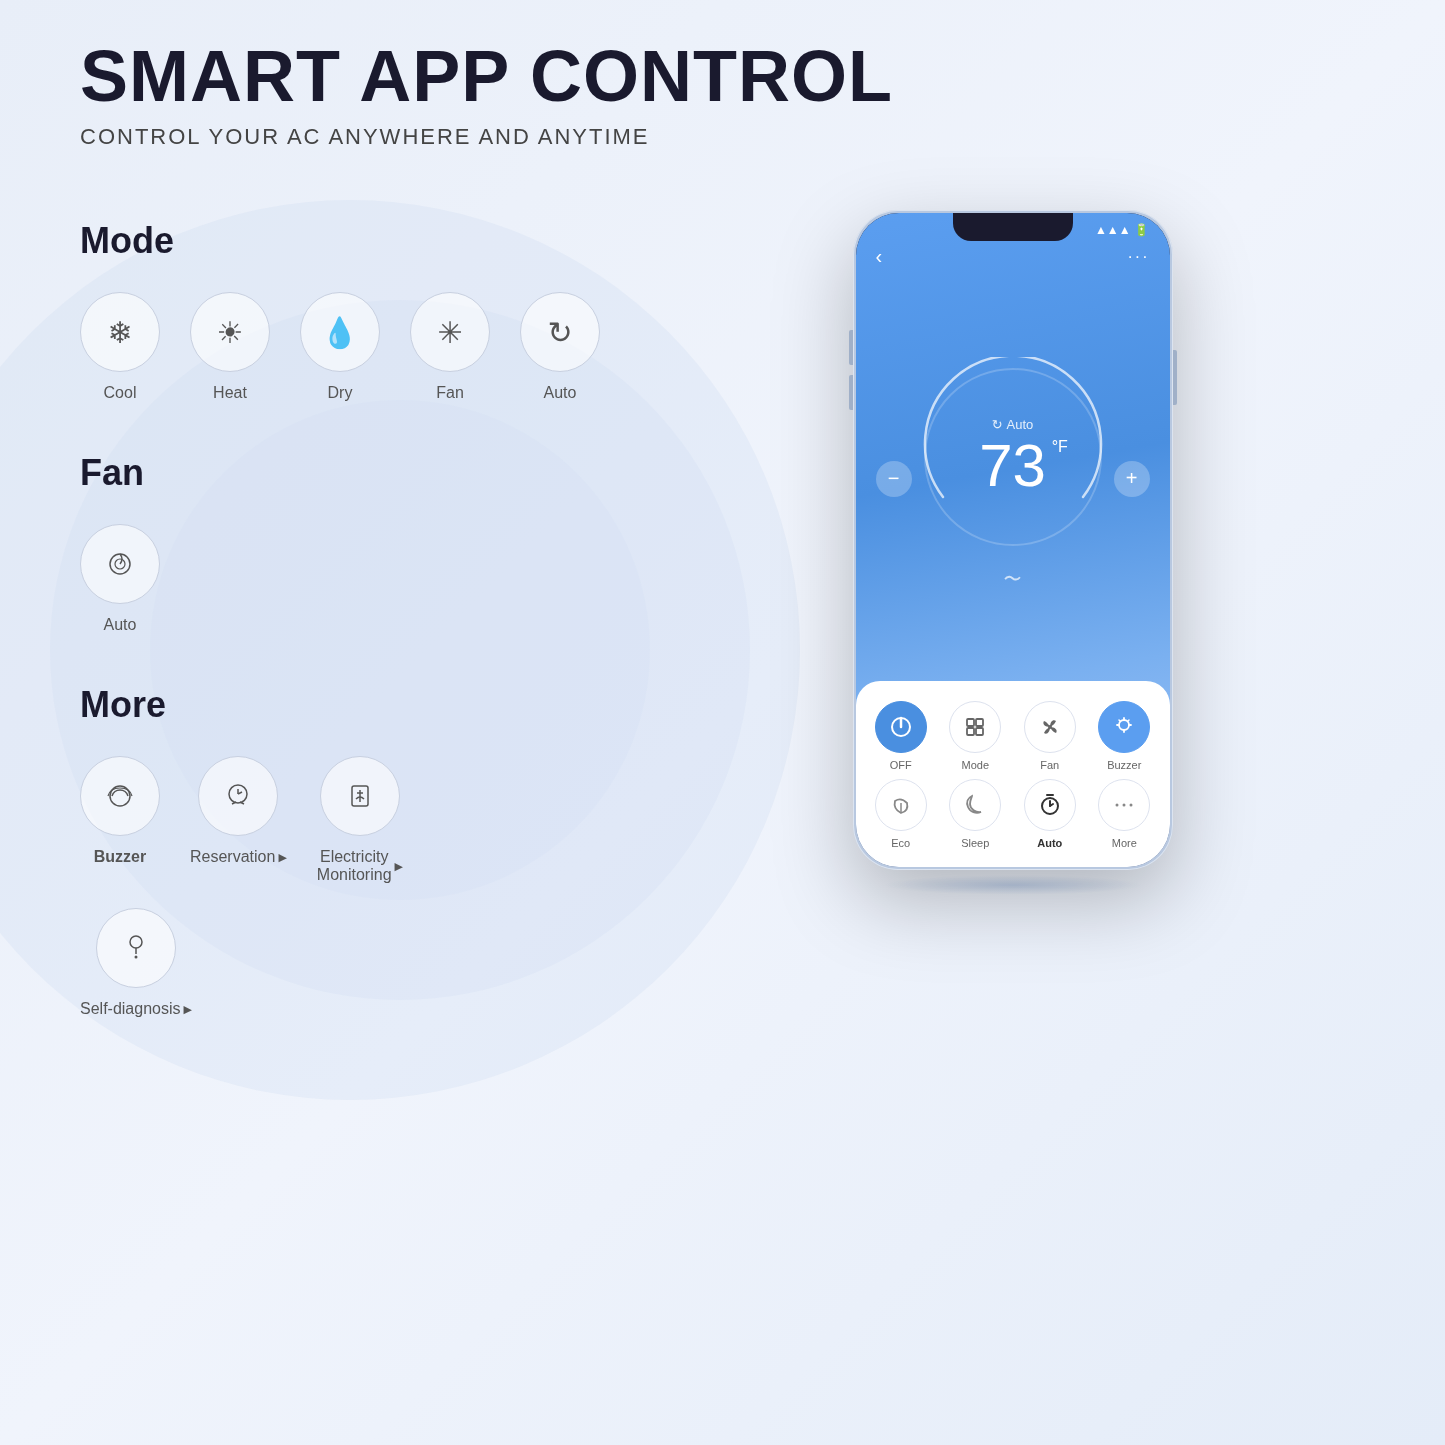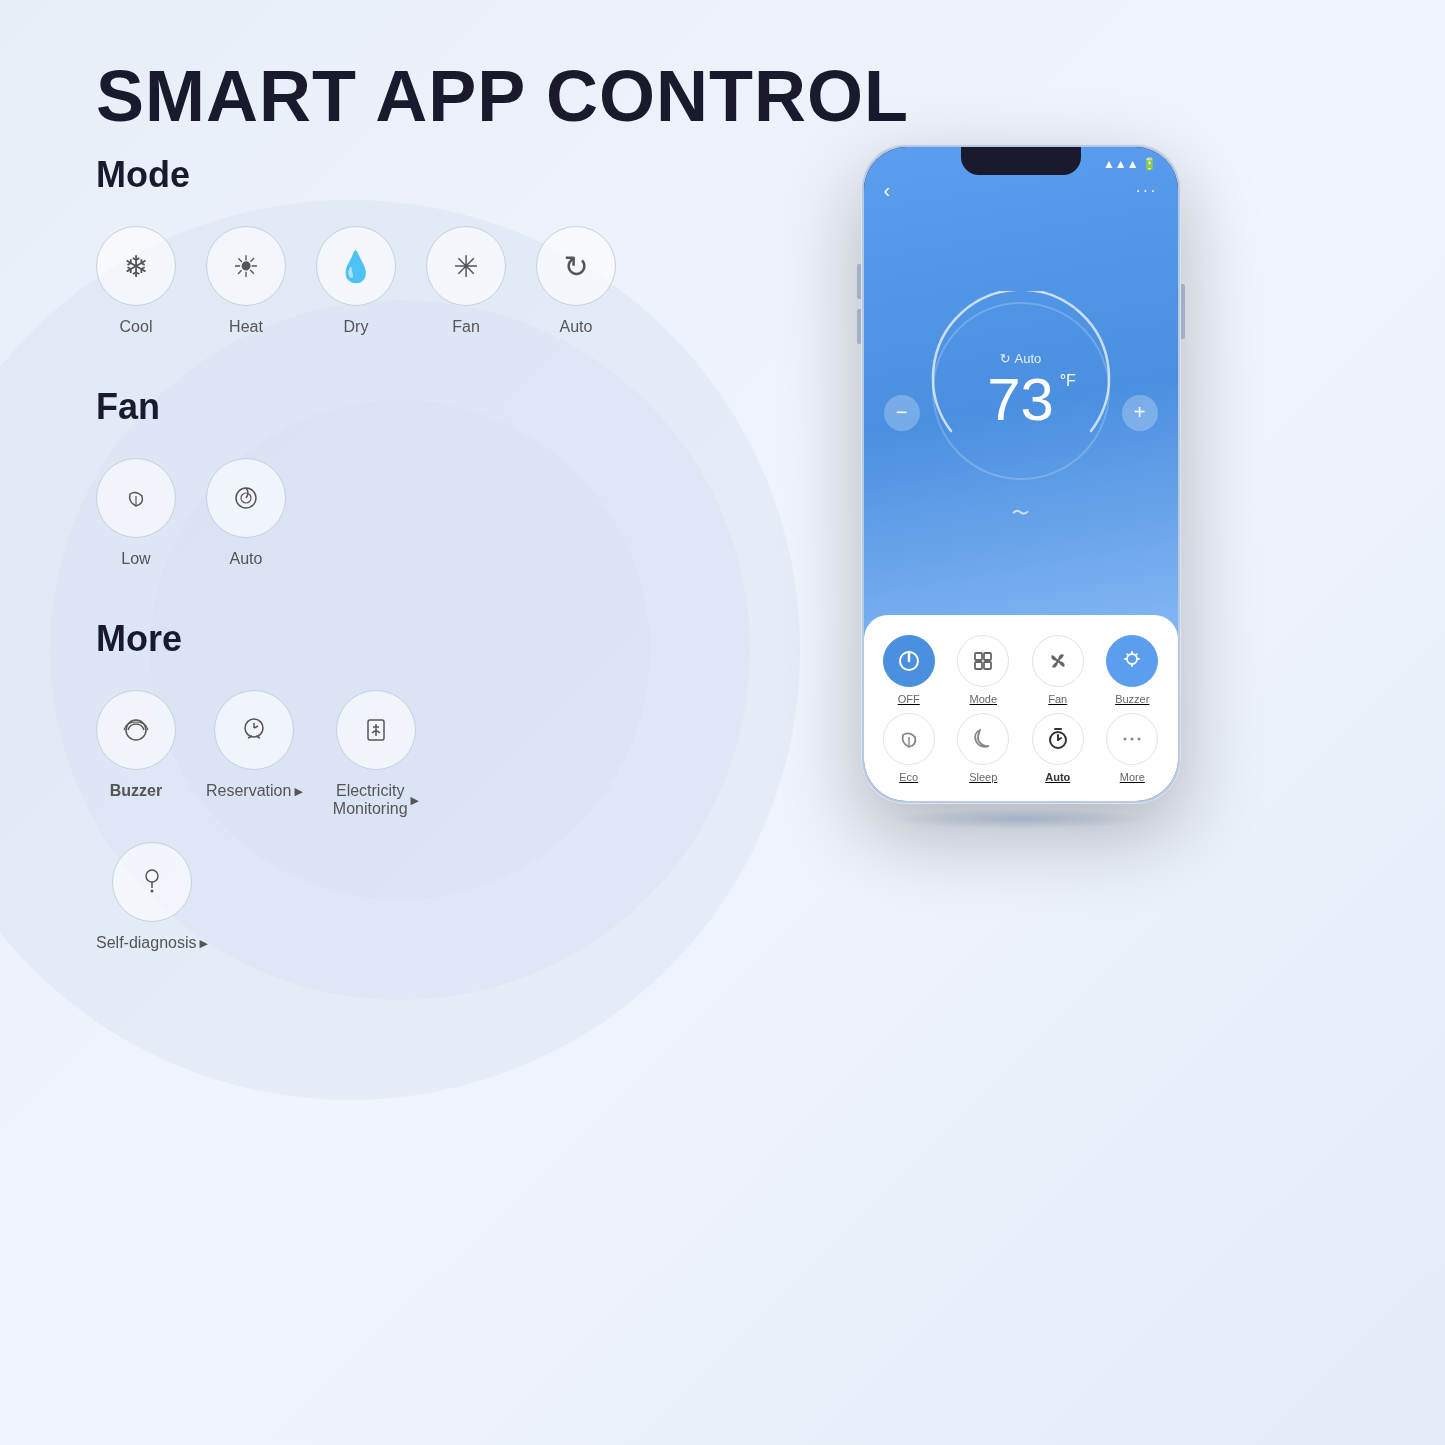--- a/index.html
+++ b/index.html
@@ -38,25 +38,24 @@
       border-radius: 50%;
       background: rgba(200, 215, 240, 0.15);
       top: 400px;
       left: 150px;
     }
 
     
     .page-container {
       position: relative;
       z-index: 1;
-      padding: 60px 80px;
+      padding: 40px 80px;
       display: flex;
       flex-direction: column;
       height: 100%;
-      margin-left: 16px;
     }
 
     
     .header-title {
       font-size: 72px;
       font-weight: 900;
       color: #1a1a2e;
       letter-spacing: 1px;
       line-height: 1;
       margin-bottom: 12px;
@@ -307,21 +306,20 @@
       background: white;
       border-radius: 24px 24px 0 0;
       padding: 20px 16px 10px;
     }
 
     .btn-grid {
       display: grid;
       grid-template-columns: repeat(4, 1fr);
       gap: 16px;
       margin-bottom: 8px;
-      text-decoration: underline;
     }
 
     .btn-item {
       display: flex;
       flex-direction: column;
       align-items: center;
       gap: 6px;
     }
 
     .btn-circle {
@@ -401,20 +399,21 @@
 </head>
 <body>
 
 <div class="bg-circle-1"></div>
 <div class="bg-circle-2"></div>
 <div class="bg-circle-3"></div>
 
 <div class="page-container">
 
   <h1 class="header-title">SMART APP CONTROL</h1>
+  <p class="header-subtitle">CONTROL YOUR AC ANYWHERE AND ANYTIME</p>
 
   <div class="content-split">
 
     <div class="left-panel">
 
       <div class="section-block">
         <div class="section-title">Mode</div>
         <div class="icon-row" id="mode-row">
         <div class="icon-item">
     <div class="icon-circle">❄</div>
@@ -435,29 +434,20 @@
             <div class="icon-item">
     <div class="icon-circle">↻</div>
     <span class="icon-label">Auto</span>
   </div>
           </div>
       </div>
 
       <div class="section-block">
         <div class="section-title">Fan</div>
         <div class="icon-row" id="fan-row">
-            <div class="icon-item">
-    <div class="icon-circle">
-                <svg width="32" height="32" viewBox="0 0 32 32">
-                  <path d="M16 24 Q8 20 10 12 Q16 8 22 14 Q24 22 16 24Z" stroke="#555" stroke-width="1.5" fill="none"></path>
-                  <line x1="16" y1="24" x2="16" y2="14" stroke="#555" stroke-width="1.2"></line>
-                </svg>
-              </div>
-    <span class="icon-label">Low</span>
-  </div>
             <div class="icon-item">
     <div class="icon-circle">
                 <svg width="32" height="32" viewBox="0 0 32 32">
                   <circle cx="16" cy="16" r="10" stroke="#555" stroke-width="1.5" fill="none"></circle>
                   <circle cx="16" cy="16" r="5" stroke="#555" stroke-width="1.2" fill="none"></circle>
                   <path d="M16 6 Q20 11 16 16" stroke="#555" stroke-width="1.5" fill="none"></path>
                 </svg>
               </div>
     <span class="icon-label">Auto</span>
   </div>

